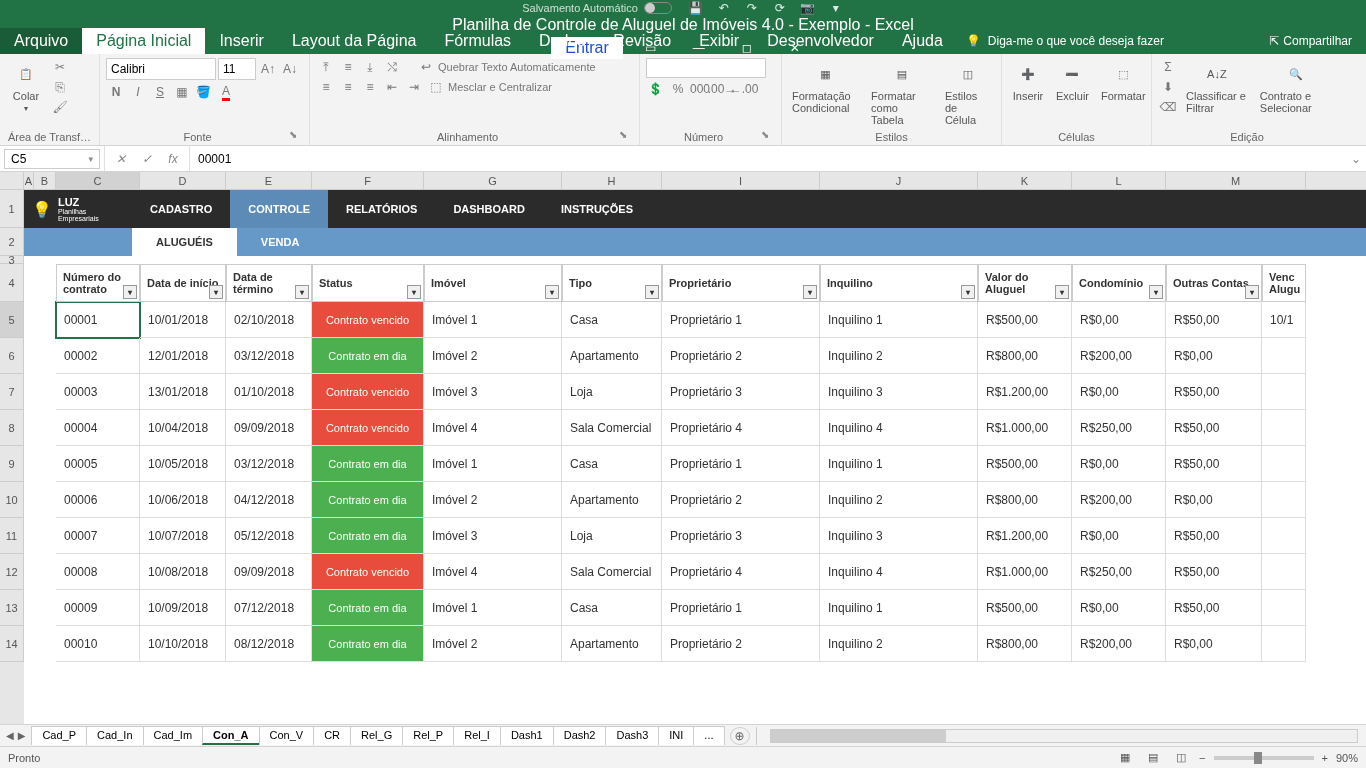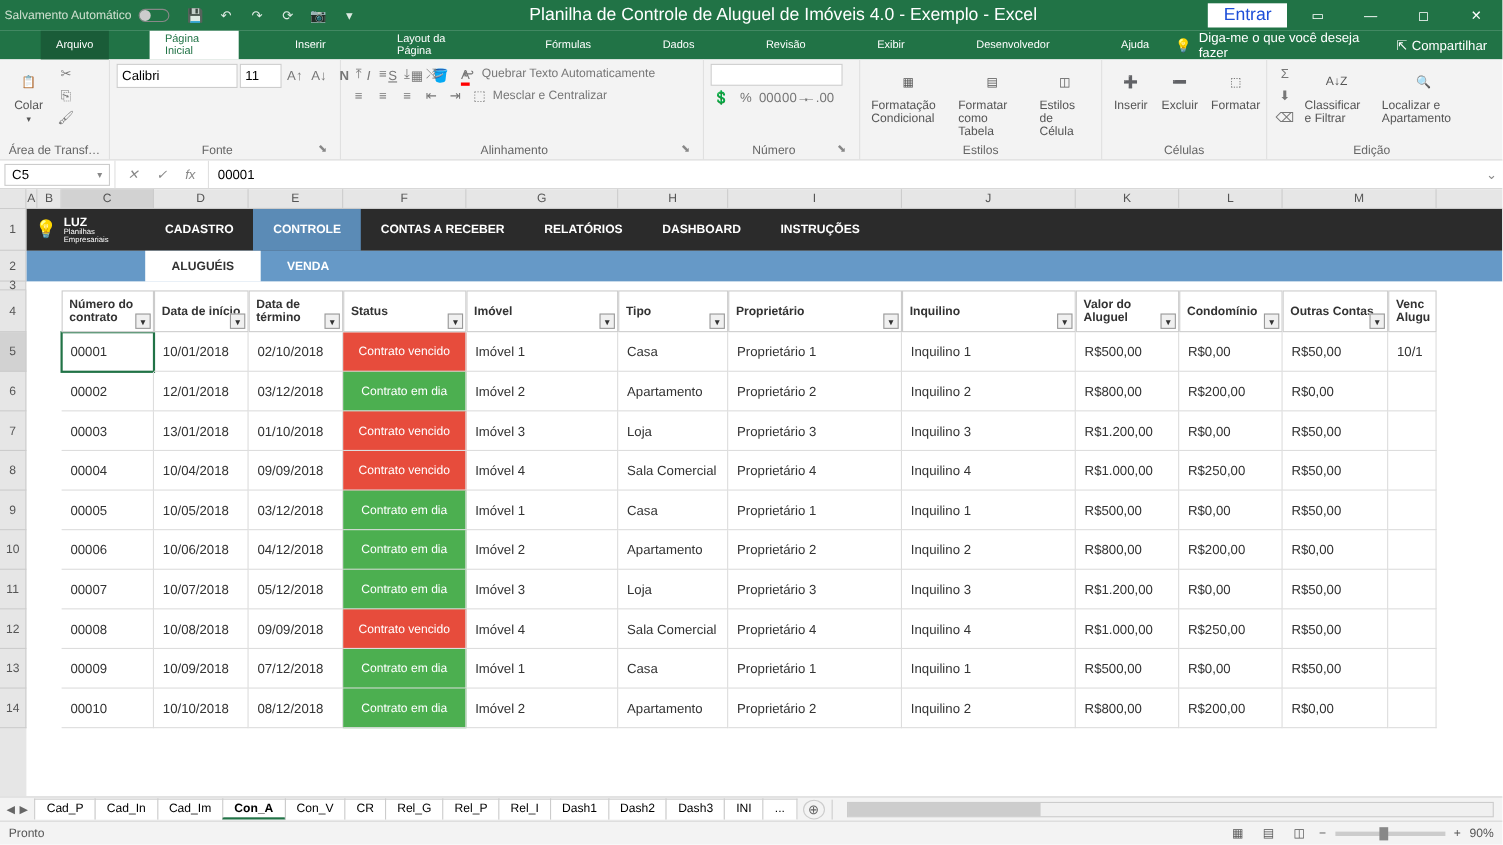--- a/index.html
+++ b/index.html
@@ -1,47 +1,47 @@
 <!DOCTYPE html>
 <html><head>
 <meta charset="utf-8">
 <style>
 * { box-sizing: border-box; margin: 0; padding: 0; font-family: 'Segoe UI', sans-serif; }
 body { background: #fff; width: 1366px; height: 768px; overflow: hidden; font-size: 12px; }
 
 
-.titlebar { background: #217346; height: 28px; display: flex; align-items: center; color: #fff; padding: 0 4px; }
+.titlebar { background: #217346; height: 28px; display: flex; align-items: center; color: #fff; padding: 0 4px; flex-direction: column; }
 .titlebar-left { display: flex; align-items: center; gap: 8px; }
 .autosave { display: flex; align-items: center; gap: 6px; font-size: 11px; color: #d0e0d0; }
 .toggle { width: 28px; height: 12px; border: 1px solid #888; border-radius: 8px; position: relative; }
 .toggle::after { content:''; width:10px; height:10px; background:#ccc; border-radius:50%; position:absolute; left:0; top:0; }
 .qat { display: flex; gap: 12px; margin-left: 8px; }
 .qat-icon { width: 16px; height: 16px; opacity: .85; cursor: pointer; display:flex; align-items:center; justify-content:center; }
 .title-center { flex: 1; text-align: center; font-size: 16px; color: #fff; }
 .title-right { display: flex; align-items: center; gap: 8px; }
 .entrar-btn { background: #fff; color: #1d4ed8; padding: 2px 14px; font-size: 16px; cursor: pointer; }
 .win-btn { width: 40px; height: 28px; display:flex; align-items:center; justify-content:center; cursor:pointer; color:#fff; }
 
 
 .ribbon-tabs { background: #217346; height: 26px; display: flex; align-items: stretch; color: #fff; }
-.rtab { padding: 0 14px; display:flex; align-items:center; font-size: 10px; cursor:pointer;margin-left:37px; }
+.rtab { padding: 0 14px; display:flex; align-items:center; font-size: 16px; cursor:pointer; }
 .rtab.file { background: #1a5c38; }
 .rtab.active { background: #fff; color: #217346; }
 .tellme { display:flex; align-items:center; gap:6px; padding:0 10px; cursor:text; }
 .share { margin-left:auto; padding:0 14px; display:flex; align-items:center; gap:4px; cursor:pointer; }
 
 
 .ribbon { background: #f3f3f3; border-bottom: 1px solid #d4d4d4; height: 92px; display:flex; }
 .rgroup { border-right: 1px solid #e0e0e0; padding: 4px 6px 2px 6px; display:flex; flex-direction:column; justify-content:space-between; }
 .rgroup-title { text-align:center; font-size:11px; color:#666; margin-top:2px; }
 .rgroup-body { display:flex; align-items:flex-start; gap:4px; flex:1; }
 .rbtn-big { display:flex; flex-direction:column; align-items:center; gap:2px; padding:2px 4px; cursor:pointer; color:#555; font-size:11px; }
 .rbtn-big .ico { width:32px; height:28px; display:flex; align-items:center; justify-content:center; }
 .rsmall { width:20px; height:18px; cursor:pointer; color:#777; display:flex; align-items:center; justify-content:center; }
-.font-box { display:flex; flex-direction:row; gap:3px; }
+.font-box { display:flex; flex-direction:column; gap:3px; }
 .font-row { display:flex; gap:2px; align-items:center; }
 .font-name { border:1px solid #ccc; background:#fff; height:22px; width:110px; padding:0 4px; font-size:12px; }
 .font-size { border:1px solid #ccc; background:#fff; height:22px; width:38px; padding:0 4px; font-size:12px; }
 .dialog-launcher { width:14px; height:14px; align-self:flex-end; cursor:pointer; color:#888; font-size:10px; }
 
 
 .fbar-row { display:flex; align-items:center; border-bottom:1px solid #d4d4d4; height:26px; background:#fff; }
 .namebox { width:96px; border:1px solid #ccc; margin:2px 4px; height:20px; padding:0 6px; font-size:12px; display:flex; align-items:center; justify-content:space-between; }
 .fbar-btns { display:flex; gap:2px; padding:0 4px; border-left:1px solid #e0e0e0; border-right:1px solid #e0e0e0; height:100%; align-items:center; }
 .fbar-btn { width:24px; height:20px; cursor:pointer; color:#888; display:flex; align-items:center; justify-content:center; font-style:italic; }
@@ -304,21 +304,21 @@
         <span class="rsmall">Σ</span>
         <span class="rsmall">⬇</span>
         <span class="rsmall">⌫</span>
       </div>
       <div class="rbtn-big">
           <div class="ico">A↓Z</div>
           <span>Classificar e Filtrar</span>
         </div>
       <div class="rbtn-big">
           <div class="ico">🔍</div>
-          <span>Localizar e Apartamento</span>
+          <span>Contrato e Selecionar</span>
         </div>
     </div>
     <div class="rgroup-title">Edição</div>
   </div>
 </div>
 
 <div class="fbar-row">
   <div class="namebox">
     <span>C5</span>
       <span style="font-size:9px;color:#888">▾</span>
@@ -371,23 +371,20 @@
     <div class="nav-row">
       <div class="logo-cell">
         <span style="font-size:16px">💡</span>
         <div>
             <div style="font-weight:bold;font-size:11px">LUZ</div>
             <div style="font-size:7px;">Planilhas Empresariais</div>
           </div>
       </div>
       <div class="nav-item">CADASTRO</div>
       <div class="nav-item active">CONTROLE</div>
-      <div class="nav-item twoline">
-          <span>CONTAS A RECEBER</span>
-        </div>
       <div class="nav-item">RELATÓRIOS</div>
       <div class="nav-item">DASHBOARD</div>
       <div class="nav-item">INSTRUÇÕES</div>
     </div>
 
     <div class="subnav-row">
       <div class="subnav-spacer"></div>
       <div class="subnav-item active">ALUGUÉIS</div>
       <div class="subnav-item">VENDA</div>
     </div>

